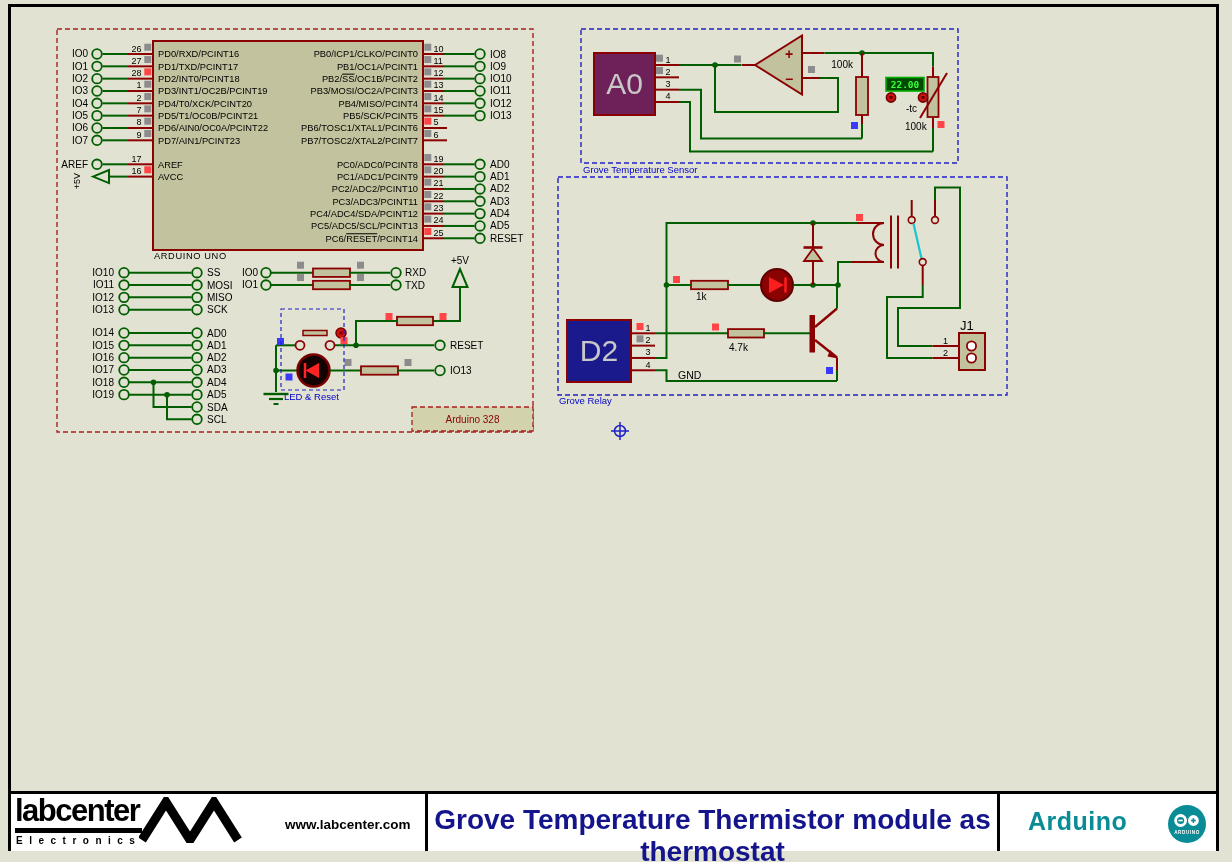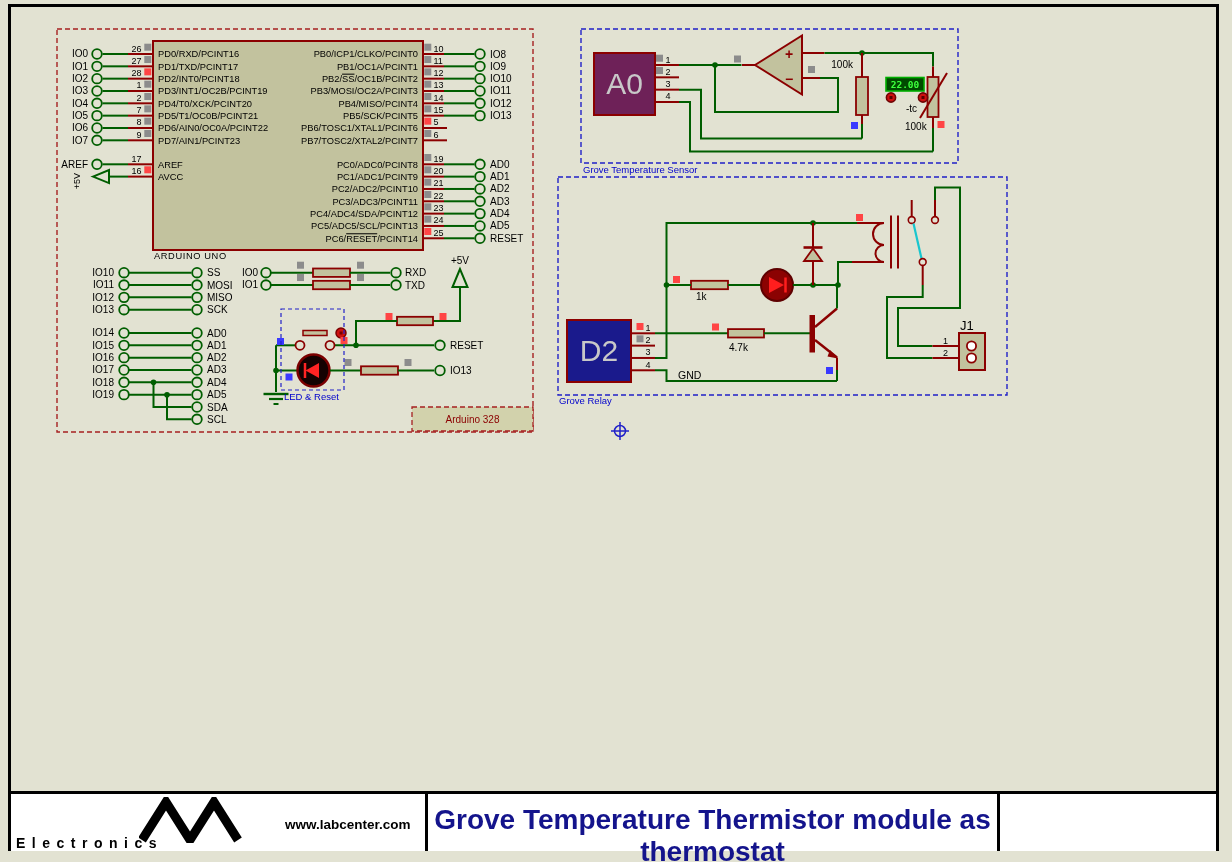--- a/index.html
+++ b/index.html
@@ -9,21 +9,21 @@
         border:3px solid #000;box-sizing:border-box;}
   #schematic{position:absolute;left:0;top:0;}
   .bar{position:absolute;left:11px;top:791px;width:1205px;height:57px;background:#fff;
        border-top:3px solid #000;display:flex;}
   .cell{position:relative;height:100%;}
   .logo-cell{width:414px;}
   .brand{position:absolute;left:4px;top:0px;font-size:31px;font-weight:900;color:#000;
          letter-spacing:-1.5px;border-bottom:5px solid #000;padding-right:3px;line-height:1.1;}
   .zig{position:absolute;left:128px;top:3px;}
   .url{position:absolute;left:226px;top:23px;font-size:13.5px;font-weight:bold;color:#000;margin-left:48px;}
-  .sub{position:absolute;left:5px;top:41px;font-size:14px;font-weight:bold;color:#000;letter-spacing:6.5px;}
+  .sub{position:absolute;left:5px;top:41px;font-size:10px;font-weight:bold;color:#000;letter-spacing:6.5px;}
   .title-cell{width:575px;border-left:3px solid #000;border-right:3px solid #000;
         box-sizing:border-box;text-align:center;}
   .sheet-title{display:inline-block;margin-top:10px;font-size:28px;font-weight:bold;color:#14148C;}
   .ard-cell{flex:1;}
   .ard-text{position:absolute;left:28px;top:13px;font-size:25px;font-weight:bold;color:#0A8C96;letter-spacing:0.5px;}
   .ard-logo{position:absolute;left:168px;top:11px;}
 </style>
 </head>
 <body>
 
@@ -565,23 +565,36 @@
       </g>
       <g>
         <circle cx="620" cy="431" r="5.5" fill="none" stroke="#2020C8" stroke-width="1.5"></circle>
         <line x1="611" y1="431" x2="629" y2="431" stroke="#2020C8" stroke-width="1.5"></line>
         <line x1="620" y1="422" x2="620" y2="440" stroke="#2020C8" stroke-width="1.5"></line>
       </g>
     </svg>
 
   <div class="bar">
     <div class="cell logo-cell">
+      <span class="brand">labcenter</span>
       <svg class="zig" width="106" height="46" viewBox="0 0 106 46">
         <polyline points="3,43 27,5 51,43 75,5 99,43" fill="none" stroke="#000" stroke-width="9"></polyline>
       </svg>
       <span class="url">www.labcenter.com</span>
       <span class="sub">Electronics</span>
     </div>
     <div class="cell title-cell">
       <span class="sheet-title">Grove Temperature Thermistor module as thermostat</span>
     </div>
+    <div class="cell ard-cell">
+      <span class="ard-text">Arduino</span>
+      <svg class="ard-logo" width="38" height="38" viewBox="0 0 38 38">
+        <circle cx="19" cy="19" r="19" fill="#0A8C96"></circle>
+        <circle cx="12.6" cy="15.5" r="5" fill="none" stroke="#fff" stroke-width="2.8"></circle>
+        <circle cx="25.4" cy="15.5" r="5.4" fill="#fff"></circle>
+        <line x1="10.4" y1="15.5" x2="14.8" y2="15.5" stroke="#fff" stroke-width="1.6"></line>
+        <line x1="23" y1="15.5" x2="27.8" y2="15.5" stroke="#0A8C96" stroke-width="1.6"></line>
+        <line x1="25.4" y1="13.1" x2="25.4" y2="17.9" stroke="#0A8C96" stroke-width="1.6"></line>
+        <text x="19" y="28.5" font-size="4.6" font-weight="bold" fill="#fff" text-anchor="middle" letter-spacing="0.6" font-family="Liberation Sans, sans-serif">ARDUINO</text>
+      </svg>
+    </div>
   </div>
 </div>
 
 </body></html>

